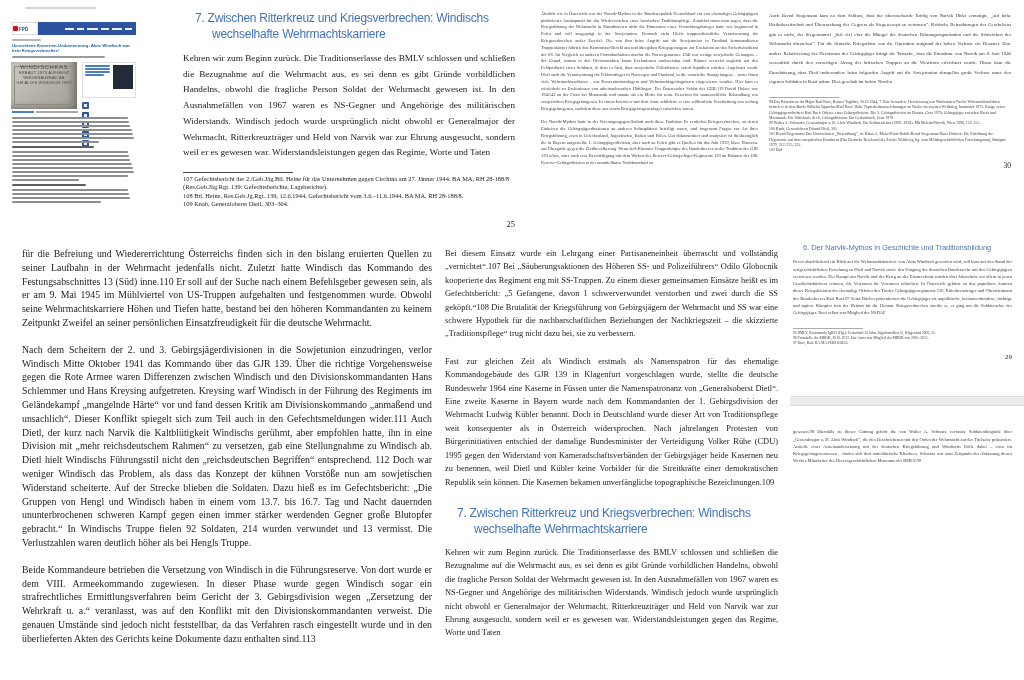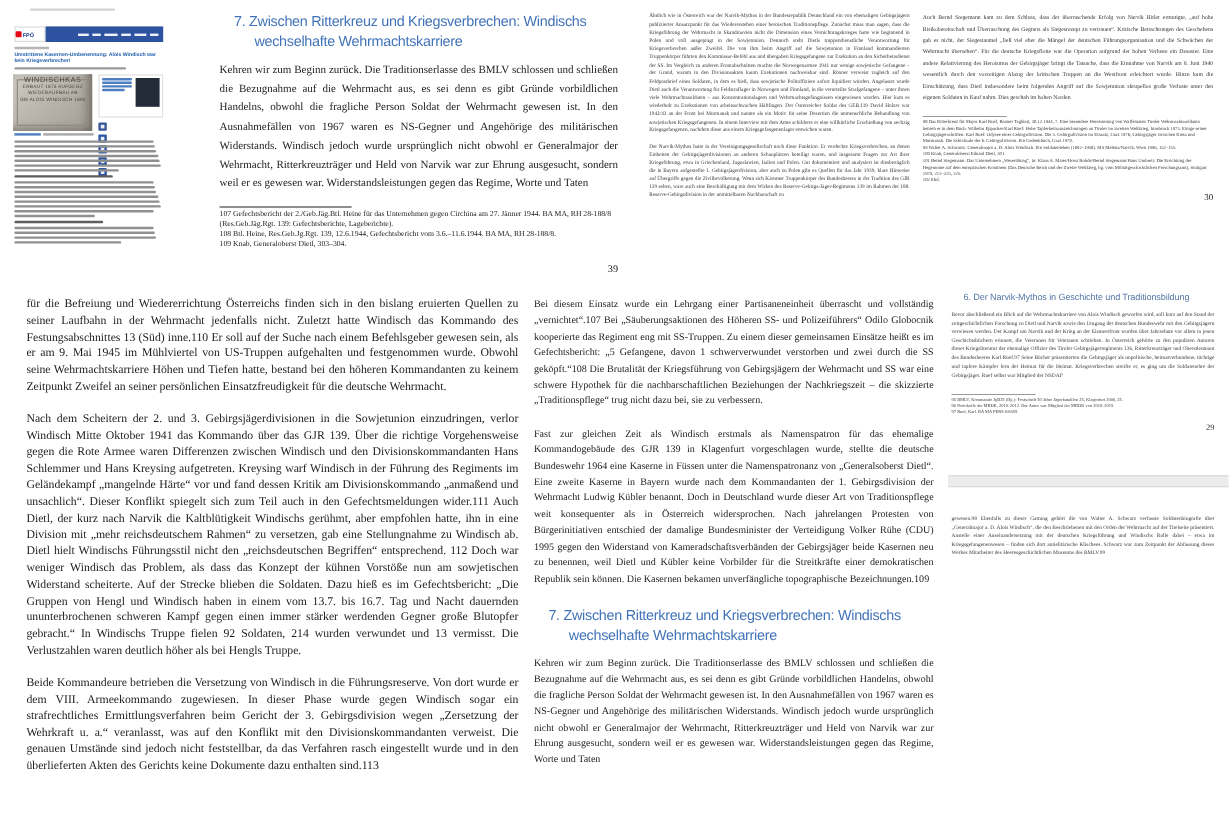--- a/index.html
+++ b/index.html
@@ -159,21 +159,21 @@
       </div>
   </div>
 
   <div class="abs" style="left:183px;top:10px;width:332px;">
     <div class="h-blue h1">7. Zwischen Ritterkreuz und Kriegsverbrechen: Windischs wechselhafte Wehrmachtskarriere</div>
     <div class="doc p32" style="margin-top:9px;">Kehren wir zum Beginn zurück. Die Traditionserlasse des BMLV schlossen und schließen die Bezugnahme auf die Wehrmacht aus, es sei denn es gibt Gründe vorbildlichen Handelns, obwohl die fragliche Person Soldat der Wehrmacht gewesen ist. In den Ausnahmefällen von 1967 waren es NS-Gegner und Angehörige des militärischen Widerstands. Windisch jedoch wurde ursprünglich nicht obwohl er Generalmajor der Wehrmacht, Ritterkreuzträger und Held von Narvik war zur Ehrung ausgesucht, sondern weil er es gewesen war. Widerstandsleistungen gegen das Regime, Worte und Taten</div>
     <div class="fnrule" style="width:110px;margin-top:11px;"></div>
     <div class="fn32" style="margin-top:2px;">107 Gefechtsbericht der 2./Geb.Jäg.Btl. Heine für das Unternehmen gegen Circhina am 27. Jänner 1944. BA MA, RH 28-188/8 (Res.Geb.Jäg.Rgt. 139: Gefechtsberichte, Lageberichte).</div>
     <div class="fn32">108 Btl. Heine, Res.Geb.Jg.Rgt. 139, 12.6.1944, Gefechtsbericht vom 3.6.–11.6.1944. BA MA, RH 28-188/8.</div>
     <div class="fn32">109 Knab, Generaloberst Dietl, 303–304.</div>
-    <div class="pgnum" style="margin-top:10px;">39</div>
+    <div class="pgnum" style="margin-top:10px;">25</div>
   </div>
 
   <div class="abs" style="left:541px;top:10px;width:217px;height:230px;overflow:visible;">
     <div class="scale-half">
       <div class="tiny-col" style="margin-bottom:13px;">Ähnlich wie in Österreich war der Narvik-Mythos in der Bundesrepublik Deutschland ein von ehemaligen Gebirgsjägern publizierter Ansatzpunkt für das Wiedererstehen einer heroischen Traditionspflege. Zunächst muss man sagen, dass die Kriegsführung der Wehrmacht in Skandinavien nicht die Dimension eines Vernichtungskrieges hatte wie beginnend in Polen und voll ausgeprägt in der Sowjetunion. Dennoch steht Dietls truppendienstliche Verantwortung für Kriegsverbrechen außer Zweifel. Die von ihm beim Angriff auf die Sowjetunion in Finnland kommandierten Truppenkörper führten den Kommissar-Befehl aus und übergaben Kriegsgefangene zur Exekution an den Sicherheitsdienst der SS. Im Vergleich zu anderen Frontabschnitten machte die Norwegenarmee 1941 nur wenige sowjetische Gefangene – der Grund, warum in den Divisionsakten kaum Exekutionen nachweisbar sind. Rönner verweist zugleich auf den Feldpostbrief eines Soldaten, in dem es hieß, dass sowjetische Politoffiziere sofort liquidiert würden. Angelastet wurde Dietl auch die Verantwortung für Feldstraflager in Norwegen und Finnland, in die verurteilte Strafgefangene – unter ihnen viele Wehrmachtssoldaten – aus Konzentrationslagern und Wehrmachtsgefängnissen eingewiesen wurden. Hier kam es wiederholt zu Exekutionen von arbeitsschwachen Häftlingen. Der Österreicher Soldat des GEB.119 David Holzer war 1942/43 an der Front bei Murmansk und nannte als ein Motiv für seine Desertion die unmenschliche Behandlung von sowjetischen Kriegsgefangenen. In einem Interview mit dem Amte schilderte er eine willkürliche Erschießung von sechzig Kriegsgefangenen, nachdem diese aus einem Kriegsgefangenenlager entwichen waren.</div>
       <div class="tiny-col">Der Narvik-Mythos hatte in der Vereinigungsgesellschaft noch diese Funktion: Er verdeckte Kriegsverbrechen, an denen Einheiten der Gebirgsjägerdivisionen an anderen Schauplätzen beteiligt waren, und insgesamt Fragen zur Art ihrer Kriegsführung, etwa in Griechenland, Jugoslawien, Italien und Polen. Gut dokumentiert und analysiert ist diesbezüglich die in Bayern aufgestellte 1. Gebirgsjägerdivision, aber auch zu Polen gibt es Quellen für das Jahr 1939, klare Hinweise auf Übergriffe gegen die Zivilbevölkerung. Wenn sich Kärntner Truppenkörper des Bundesheeres in der Tradition des GJR 139 sehen, wäre auch eine Beschäftigung mit dem Wirken des Reserve-Gebirgs-Jäger-Regiments 139 im Rahmen der 188. Reserve-Gebirgsdivision in der unmittelbaren Nachbarschaft zu</div>
     </div>
   </div>
 
   <div class="abs" style="left:769px;top:10px;width:242px;height:230px;overflow:visible;">

